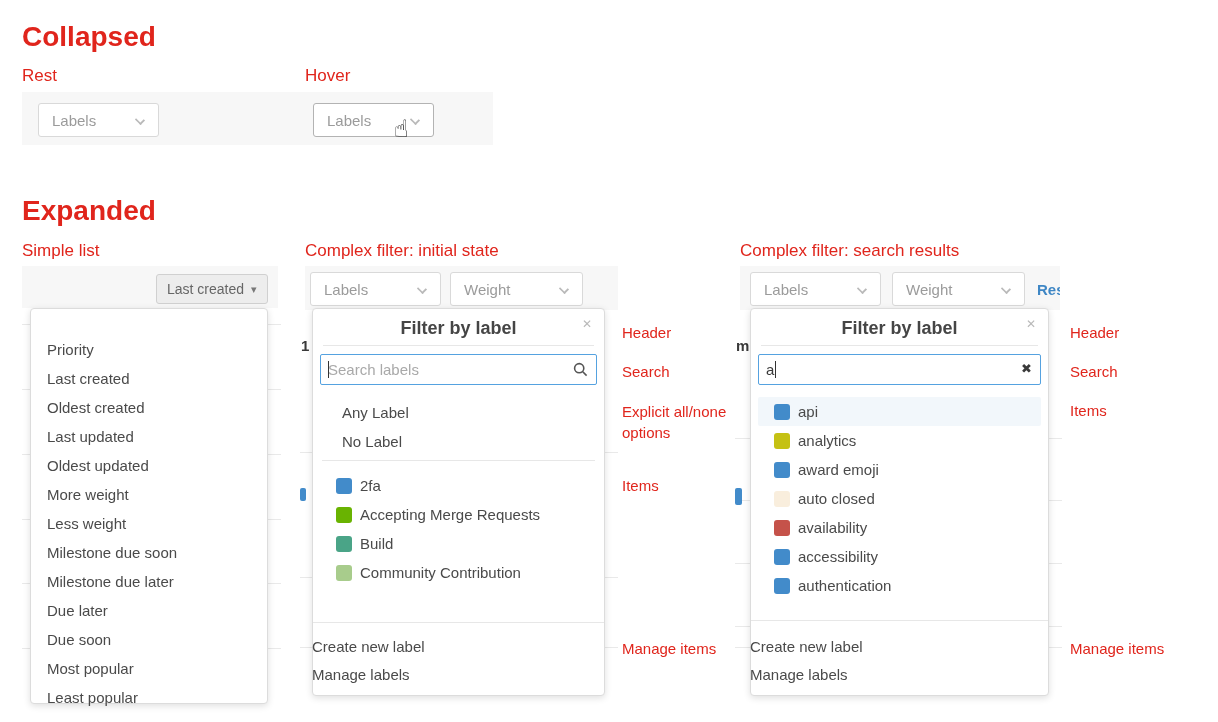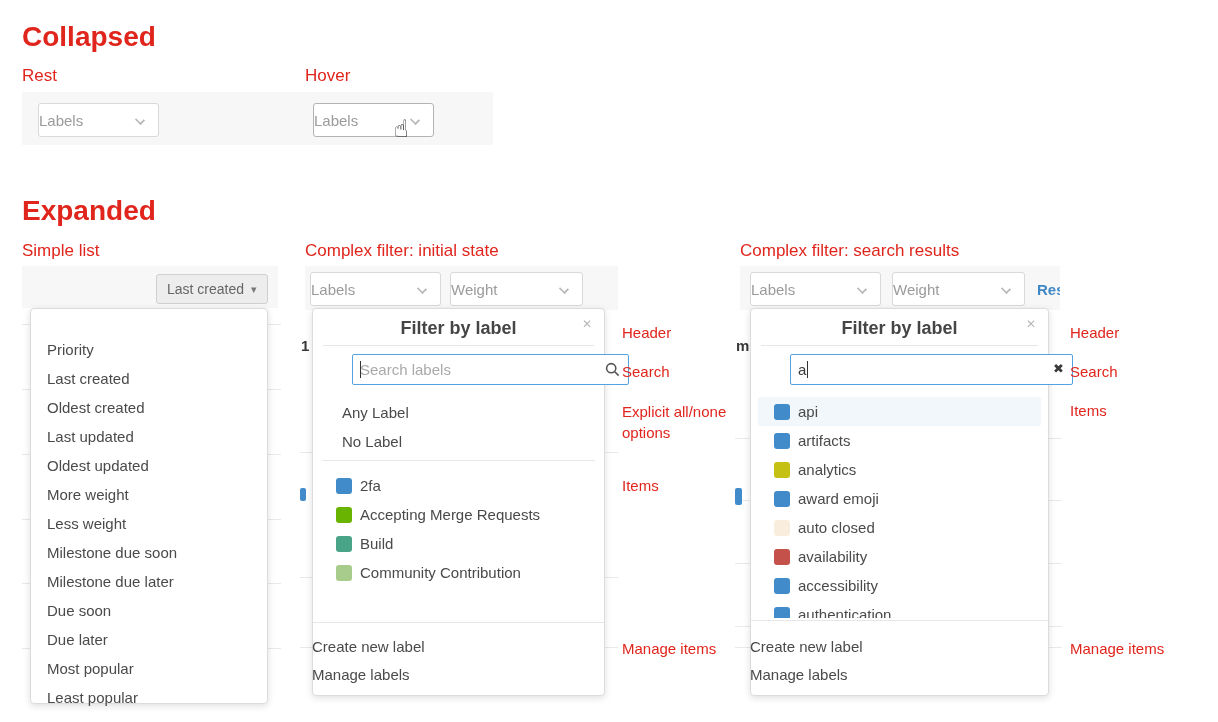--- a/index.html
+++ b/index.html
@@ -6,21 +6,21 @@
   body { background:#fff; font-family:"Liberation Sans", sans-serif; }
   #canvas { position:relative; width:1218px; height:722px; background:#fff; overflow:hidden; }
 
   .red-h1 { position:absolute; font-size:28px; font-weight:700; color:#e0251c; }
   .red-label { position:absolute; font-size:17px; color:#e0251c; }
   .annotation { position:absolute; font-size:15px; color:#e0251c; line-height:21px; }
 
   .strip { position:absolute; background:#f7f7f7; }
 
   .dd-btn { position:absolute; width:121px; height:34px; background:#fff; border:1px solid #d9d9d9;
-            border-radius:3px; display:flex; align-items:center; 
+            border-radius:3px; display:flex; align-items:center; padding-left:13px;
             font-size:15px; color:#9b9b9b; }
   .dd-btn.hovered { border-color:#b3b3b3; }
   .chev { position:absolute; right:14px; top:12px; width:8px; height:8px;
           border-right:2px solid #b9b9b9; border-bottom:2px solid #b9b9b9;
           transform:rotate(45deg) scale(1,0.8); }
 
   .sort-btn { position:absolute; height:30px; background:#ededed; border:1px solid #d0d0d0;
               border-radius:3px; display:flex; align-items:center; padding:0 10px;
               font-size:14px; color:#666; }
   .caret { font-family:"DejaVu Sans", sans-serif; font-size:11px; color:#777; margin-left:7px; }
@@ -30,21 +30,21 @@
 
   .menu-item { height:29px; display:flex; align-items:center; padding-left:16px;
                font-size:15px; color:#4a4a4a; cursor:default; }
 
   .panel-title { position:absolute; left:0; right:0; top:9px; text-align:center;
                  font-size:18px; font-weight:700; color:#454545; }
   .close-x { position:absolute; top:8px; right:12px; font-family:"DejaVu Sans", sans-serif;
              font-size:12px; font-weight:700; color:#b9b9b9; }
   .hdr-divider { position:absolute; left:10px; right:10px; top:36px; height:1px; background:#e7e7e7; }
 
-  .search-box { position:absolute; height:31px;margin-left:32px; }
+  .search-box { position:absolute; height:31px; }
   .search-box input { width:100%; height:100%; border:1px solid #55a2e0; border-radius:2px;
                       padding:0 30px 0 7px; font-size:15px; color:#3a3a3a; outline:none;
                       font-family:"Liberation Sans", sans-serif; }
   .search-box input::placeholder { color:#a9a9a9; opacity:1; }
   .caret-line { position:absolute; top:7px; width:1px; height:17px; background:#333; }
   .search-icon-svg { position:absolute; right:9px; top:8px; }
   .clear-x { position:absolute; right:9px; top:7px; font-family:"DejaVu Sans", sans-serif;
              font-size:13px; font-weight:700; color:#3a3a3a; }
 
   .label-row { height:29px; display:flex; align-items:center; padding-left:24px;
@@ -108,22 +108,22 @@
   <div class="panel" style="left:30px; top:308px; width:238px; height:396px; padding-top:26px;">
     <div class="menu-item">Priority</div>
     <div class="menu-item">Last created</div>
     <div class="menu-item">Oldest created</div>
     <div class="menu-item">Last updated</div>
     <div class="menu-item">Oldest updated</div>
     <div class="menu-item">More weight</div>
     <div class="menu-item">Less weight</div>
     <div class="menu-item">Milestone due soon</div>
     <div class="menu-item">Milestone due later</div>
+    <div class="menu-item">Due later</div>
     <div class="menu-item">Due soon</div>
-    <div class="menu-item">Due later</div>
     <div class="menu-item">Most popular</div>
     <div class="menu-item">Least popular</div>
   </div>
 
   <div class="red-label" style="left:305px; top:241px;">Complex filter: initial state</div>
   <div class="strip" style="left:305px; top:266px; width:313px; height:44px;"></div>
 
   <div class="bgline" style="left:300px; top:452px; width:318px;"></div>
   <div class="bgline" style="left:300px; top:577px; width:318px;"></div>
   <div class="bgline" style="left:300px; top:647px; width:318px;"></div>
@@ -220,24 +220,20 @@
     <span class="caret-line" style="left:17px;"></span>
     <span class="clear-x">✖</span>
   </div>
 
   <div class="scroll-clip" style="left:750px; top:397px; width:299px; height:221px;">
     <div class="label-row highlight">
         <span class="swatch" style="background: rgb(66, 139, 202);"></span>
         <span>api</span>
       </div>
     <div class="label-row">
-        <span class="swatch" style="background: rgb(66, 139, 202);"></span>
-        <span>artifacts</span>
-      </div>
-    <div class="label-row">
         <span class="swatch" style="background: rgb(197, 193, 20);"></span>
         <span>analytics</span>
       </div>
     <div class="label-row">
         <span class="swatch" style="background: rgb(66, 139, 202);"></span>
         <span>award emoji</span>
       </div>
     <div class="label-row">
         <span class="swatch" style="background: rgb(249, 238, 221);"></span>
         <span>auto closed</span>

